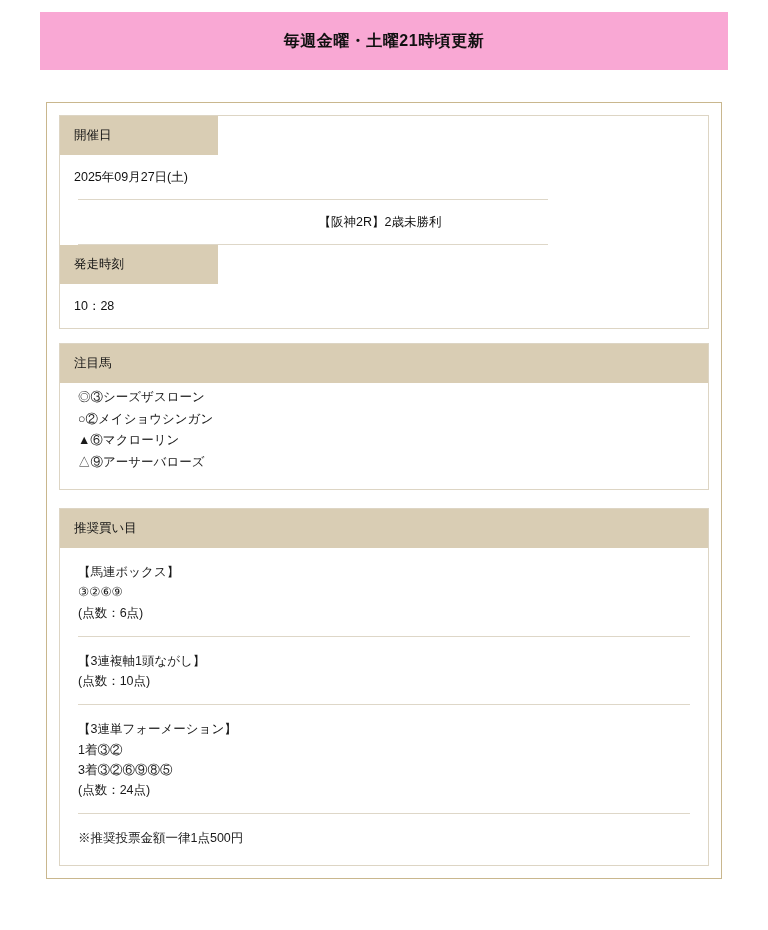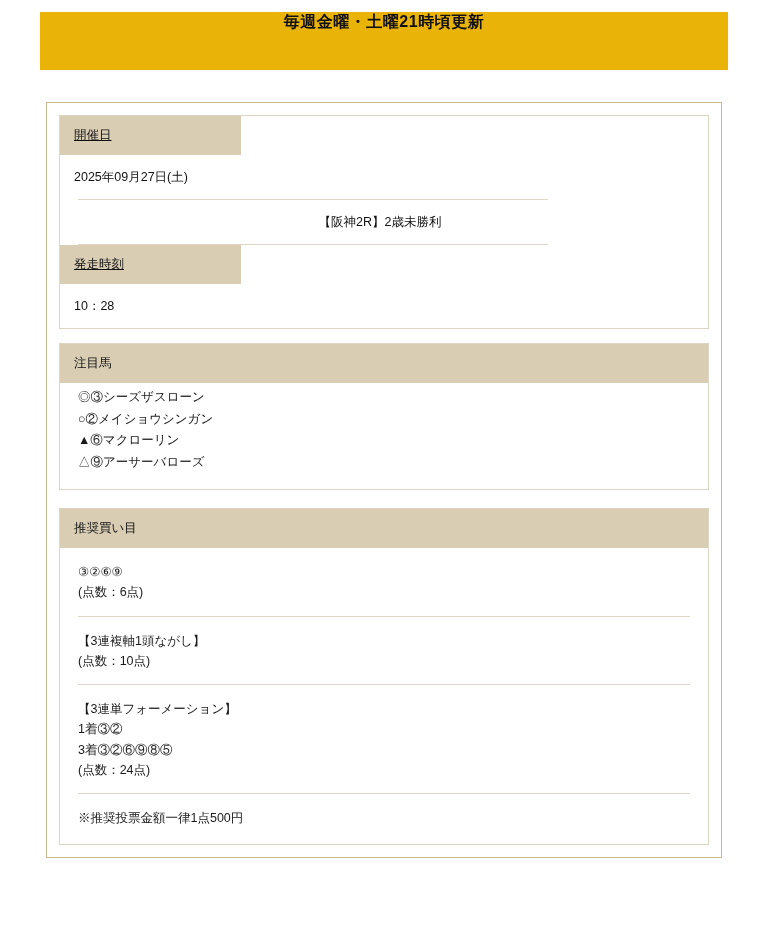--- a/index.html
+++ b/index.html
@@ -12,22 +12,23 @@
     min-height: 930px;
     font-family: "Liberation Sans", sans-serif;
     color: #1a1a1a;
     -webkit-font-smoothing: antialiased;
   }
 
   
   .header-banner {
     margin: 12px 40px 0 40px;
     height: 58px;
-    background: #eab308;
+    background: #f9a8d4;
     display: flex;
+    align-items: center;
     justify-content: center;
   }
   .header-banner .title {
     font-size: 16px;
     font-weight: bold;
     letter-spacing: 0.5px;
     color: #111111;
   }
 
   
@@ -48,22 +49,21 @@
 
   
   .bar {
     background: #d9cdb4;
     color: #111111;
     font-size: 12.5px;
     padding: 11px 14px;
     box-sizing: border-box;
   }
   .bar-narrow {
-    width: 181px;
-    text-decoration: underline;
+    width: 158px;
   }
   .bar-full {
     width: 100%;
   }
 
   .field-value {
     font-size: 12.5px;
     padding: 14px 12px 13px 14px;
     color: #111111;
   }
@@ -140,20 +140,21 @@
       <div>○②メイショウシンガン</div>
       <div>▲⑥マクローリン</div>
       <div>△⑨アーサーバローズ</div>
     </div>
   </div>
 
   <div class="section">
     <div class="bar bar-full">推奨買い目</div>
 
     <div class="bet-group">
+      <div>【馬連ボックス】</div>
       <div>③②⑥⑨</div>
       <div>(点数：6点)</div>
     </div>
     <div class="bet-divider"></div>
 
     <div class="bet-group">
       <div>【3連複軸1頭ながし】</div>
       <div>(点数：10点)</div>
     </div>
     <div class="bet-divider"></div>

